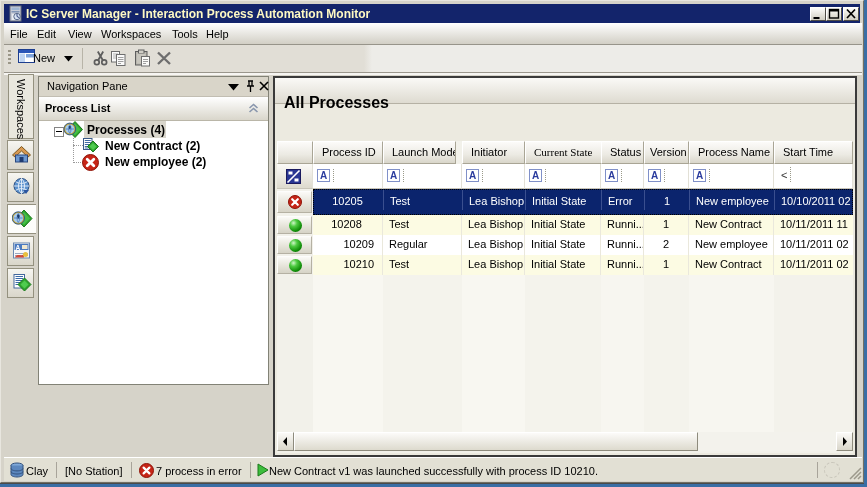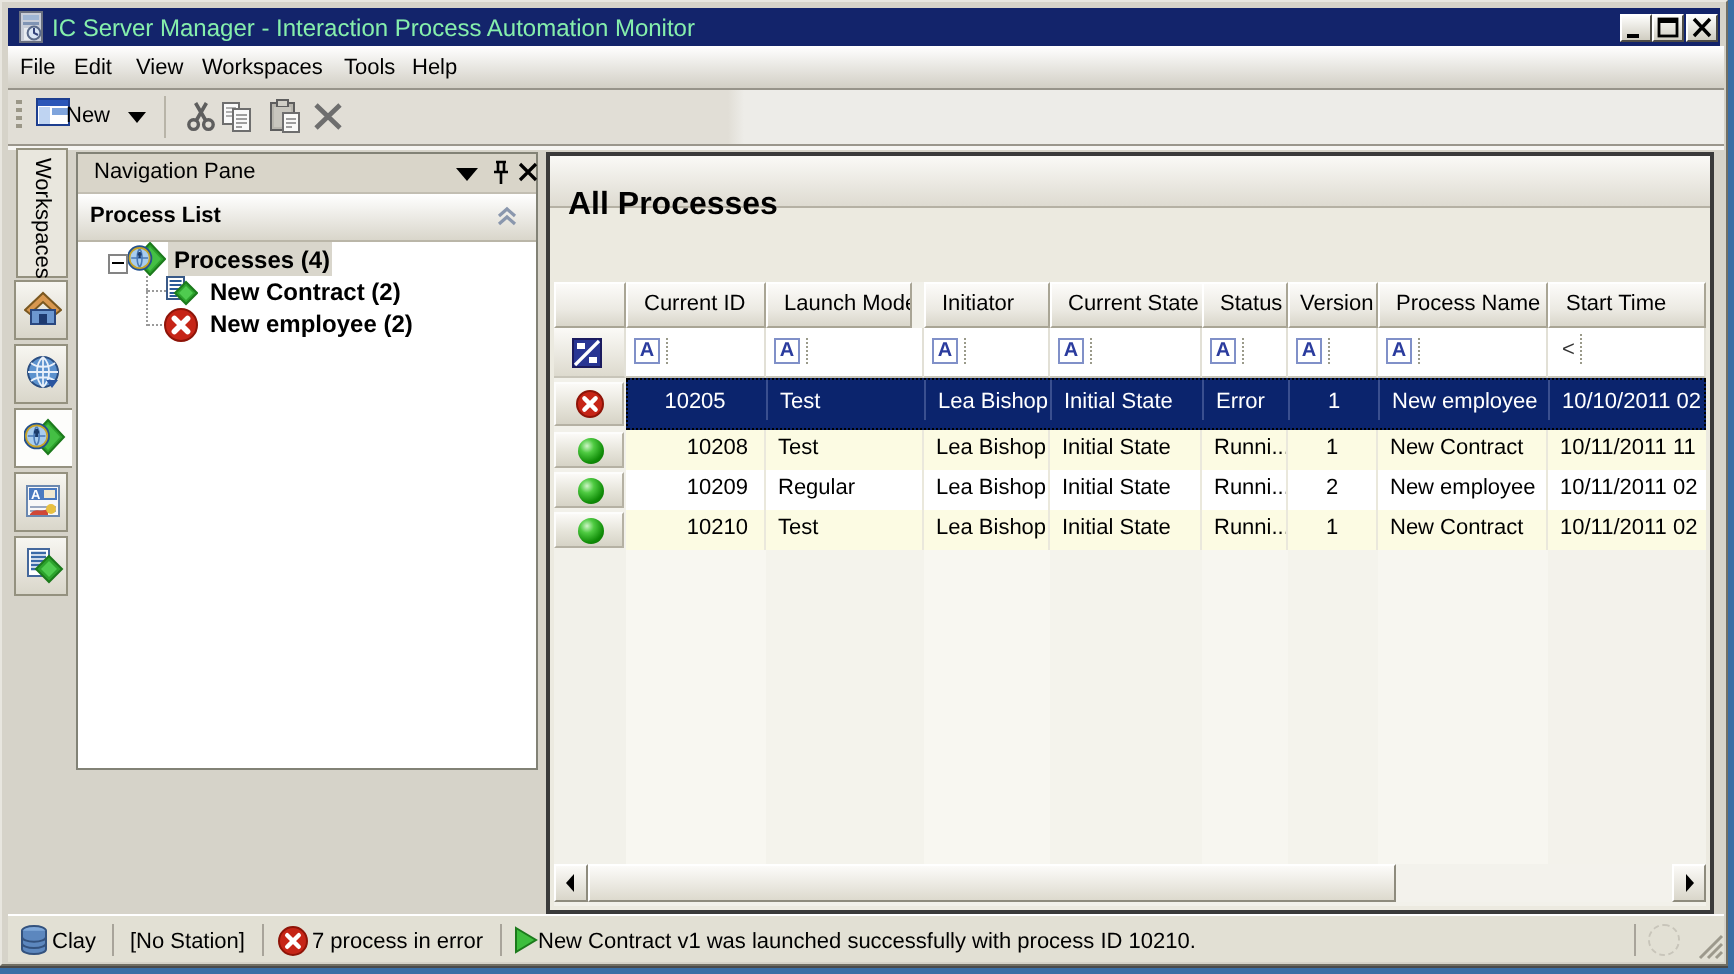--- a/index.html
+++ b/index.html
@@ -3,21 +3,21 @@
 <meta charset="utf-8">
 <style>
 * { margin:0; padding:0; box-sizing:border-box; }
 html,body { width:867px; height:487px; overflow:hidden; }
 body { background:#3A6EA5; font-family:"Liberation Sans", sans-serif; font-size:11px; color:#000; }
 .abs { position:absolute; }
 #win { position:absolute; left:0; top:1; width:864px; height:483px; background:#D6D3C9;
   border-top:1px solid #E8E6DF; border-left:1px solid #E8E6DF; border-right:1px solid #716F64; border-bottom:1px solid #716F64; }
 
 #titlebar { left:3px; top:3px; width:856px; height:19px; background:#13246B; }
-#titletext { left:22px; top:3px; color:#86efac; font-weight:normal; font-size:12px; }
+#titletext { left:22px; top:3px; color:#fef9c3; font-weight:bold; font-size:12px; }
 .tbtn { top:3px; width:16px; height:14px; background:linear-gradient(#FDFDFB,#D0CDC1);
   border-top:1px solid #fff; border-left:1px solid #fff; border-right:1px solid #4e4c46; border-bottom:1px solid #4e4c46; }
 
 #menubar { left:3px; top:22px; width:858px; height:21px; background:linear-gradient(#FFFFFF,#D2CFC5); }
 #menubar span { position:absolute; top:5px; }
 
 #toolbar { left:3px; top:43px; width:858px; height:29px; border-top:1px solid #97948A; border-bottom:1px solid #9A968C; background:linear-gradient(90deg,#E1DED6 0 360px,#EDECE8 368px 100%); }
 #toolbar .lbl { position:absolute; left:29px; top:7px; font-size:11px; }
 .tsep { position:absolute; width:1px; background:#B8B4A8; }
 
@@ -223,24 +223,24 @@
           <path d="M5.2 5.2 L11.8 11.8 M11.8 5.2 L5.2 11.8" stroke="#fff" stroke-width="2.8" stroke-linecap="round"></path>
         </svg>
       <div class="treetxt" style="left:66px;top:78px;">New employee (2)</div>
     </div>
     <div class="abs" id="gridpanel">
       <div class="abs" id="gp-header">
           <b style="position:absolute;left:9px;top:16px;font-size:16px;">All Processes</b>
         </div>
       <div class="abs" id="grid">
         <div class="hcell" style="left:0;width:36px;"></div>
-        <div class="hcell" style="left:36px;width:70px;">Current ID</div>
+        <div class="hcell" style="left:36px;width:70px;">Process ID</div>
         <div class="hcell" style="left:106px;width:73px;">Launch Mode</div>
         <div class="hcell" style="left:185px;width:63px;">Initiator</div>
-        <div class="hcell" style="left:248px;width:92px;">Current State</div>
+        <div class="hcell" style="left:248px;width:92px;font-family:Liberation Serif, serif;">Current State</div>
         <div class="hcell" style="left:324px;width:43px;">Status</div>
         <div class="hcell" style="left:367px;width:45px;padding-left:5px;">Version</div>
         <div class="hcell" style="left:412px;width:85px;">Process Name</div>
         <div class="hcell" style="left:497px;width:79px;">Start Time</div>
         <div class="fcell" style="left:0;width:36px;background:linear-gradient(#FBFAF7,#DDDACE);">
           <svg style="position:absolute;left:9px;top:5px;" width="15" height="15" viewBox="0 0 15 15">
               <rect x="0.5" y="0.5" width="14" height="14" fill="#283593" stroke="#1a1a5e"></rect>
               <path d="M1.5 13.5 L13.5 1.5" stroke="#fff" stroke-width="1.6"></path>
               <rect x="2.5" y="2.5" width="4" height="3" fill="#fff"></rect>
               <rect x="8.5" y="9.5" width="4" height="3" fill="#fff"></rect>
@@ -285,21 +285,21 @@
           <div class="cell" style="left:212px;width:76px;padding-top:5px;border-right:1px solid #3a4f8f;">Initial State</div>
           <div class="cell" style="left:288px;width:43px;padding-top:5px;border-right:1px solid #3a4f8f;">Error</div>
           <div class="cell" style="left:331px;width:45px;text-align:center;padding-left:0;padding-top:5px;border-right:1px solid #3a4f8f;">1</div>
           <div class="cell" style="left:376px;width:85px;padding-top:5px;border-right:1px solid #3a4f8f;">New employee</div>
           <div class="cell" style="left:461px;width:79px;padding-top:5px;border-right:none;">10/10/2011 02</div>
         </div>
         <div class="iconcell" style="top:75px;height:18px;">
             <div class="sphere" style="top:2px;"></div>
           </div>
         <div class="row" style="top:74px;background:#FCFBE3;">
-          <div class="cell" style="left:0;width:70px;text-align:right;padding-right:8px;">10208</div>
+          <div class="cell" style="left:0;width:70px;text-align:center;padding-right:8px;">10208</div>
           <div class="cell" style="left:70px;width:79px;">Test</div>
           <div class="cell" style="left:149px;width:63px;">Lea Bishop</div>
           <div class="cell" style="left:212px;width:76px;">Initial State</div>
           <div class="cell" style="left:288px;width:43px;">Runni...</div>
           <div class="cell" style="left:331px;width:45px;text-align:center;padding-left:0;">1</div>
           <div class="cell" style="left:376px;width:85px;">New Contract</div>
           <div class="cell" style="left:461px;width:79px;border-right:none;">10/11/2011 11</div>
         </div>
         <div class="iconcell" style="top:95px;height:18px;">
             <div class="sphere" style="top:2px;"></div>

